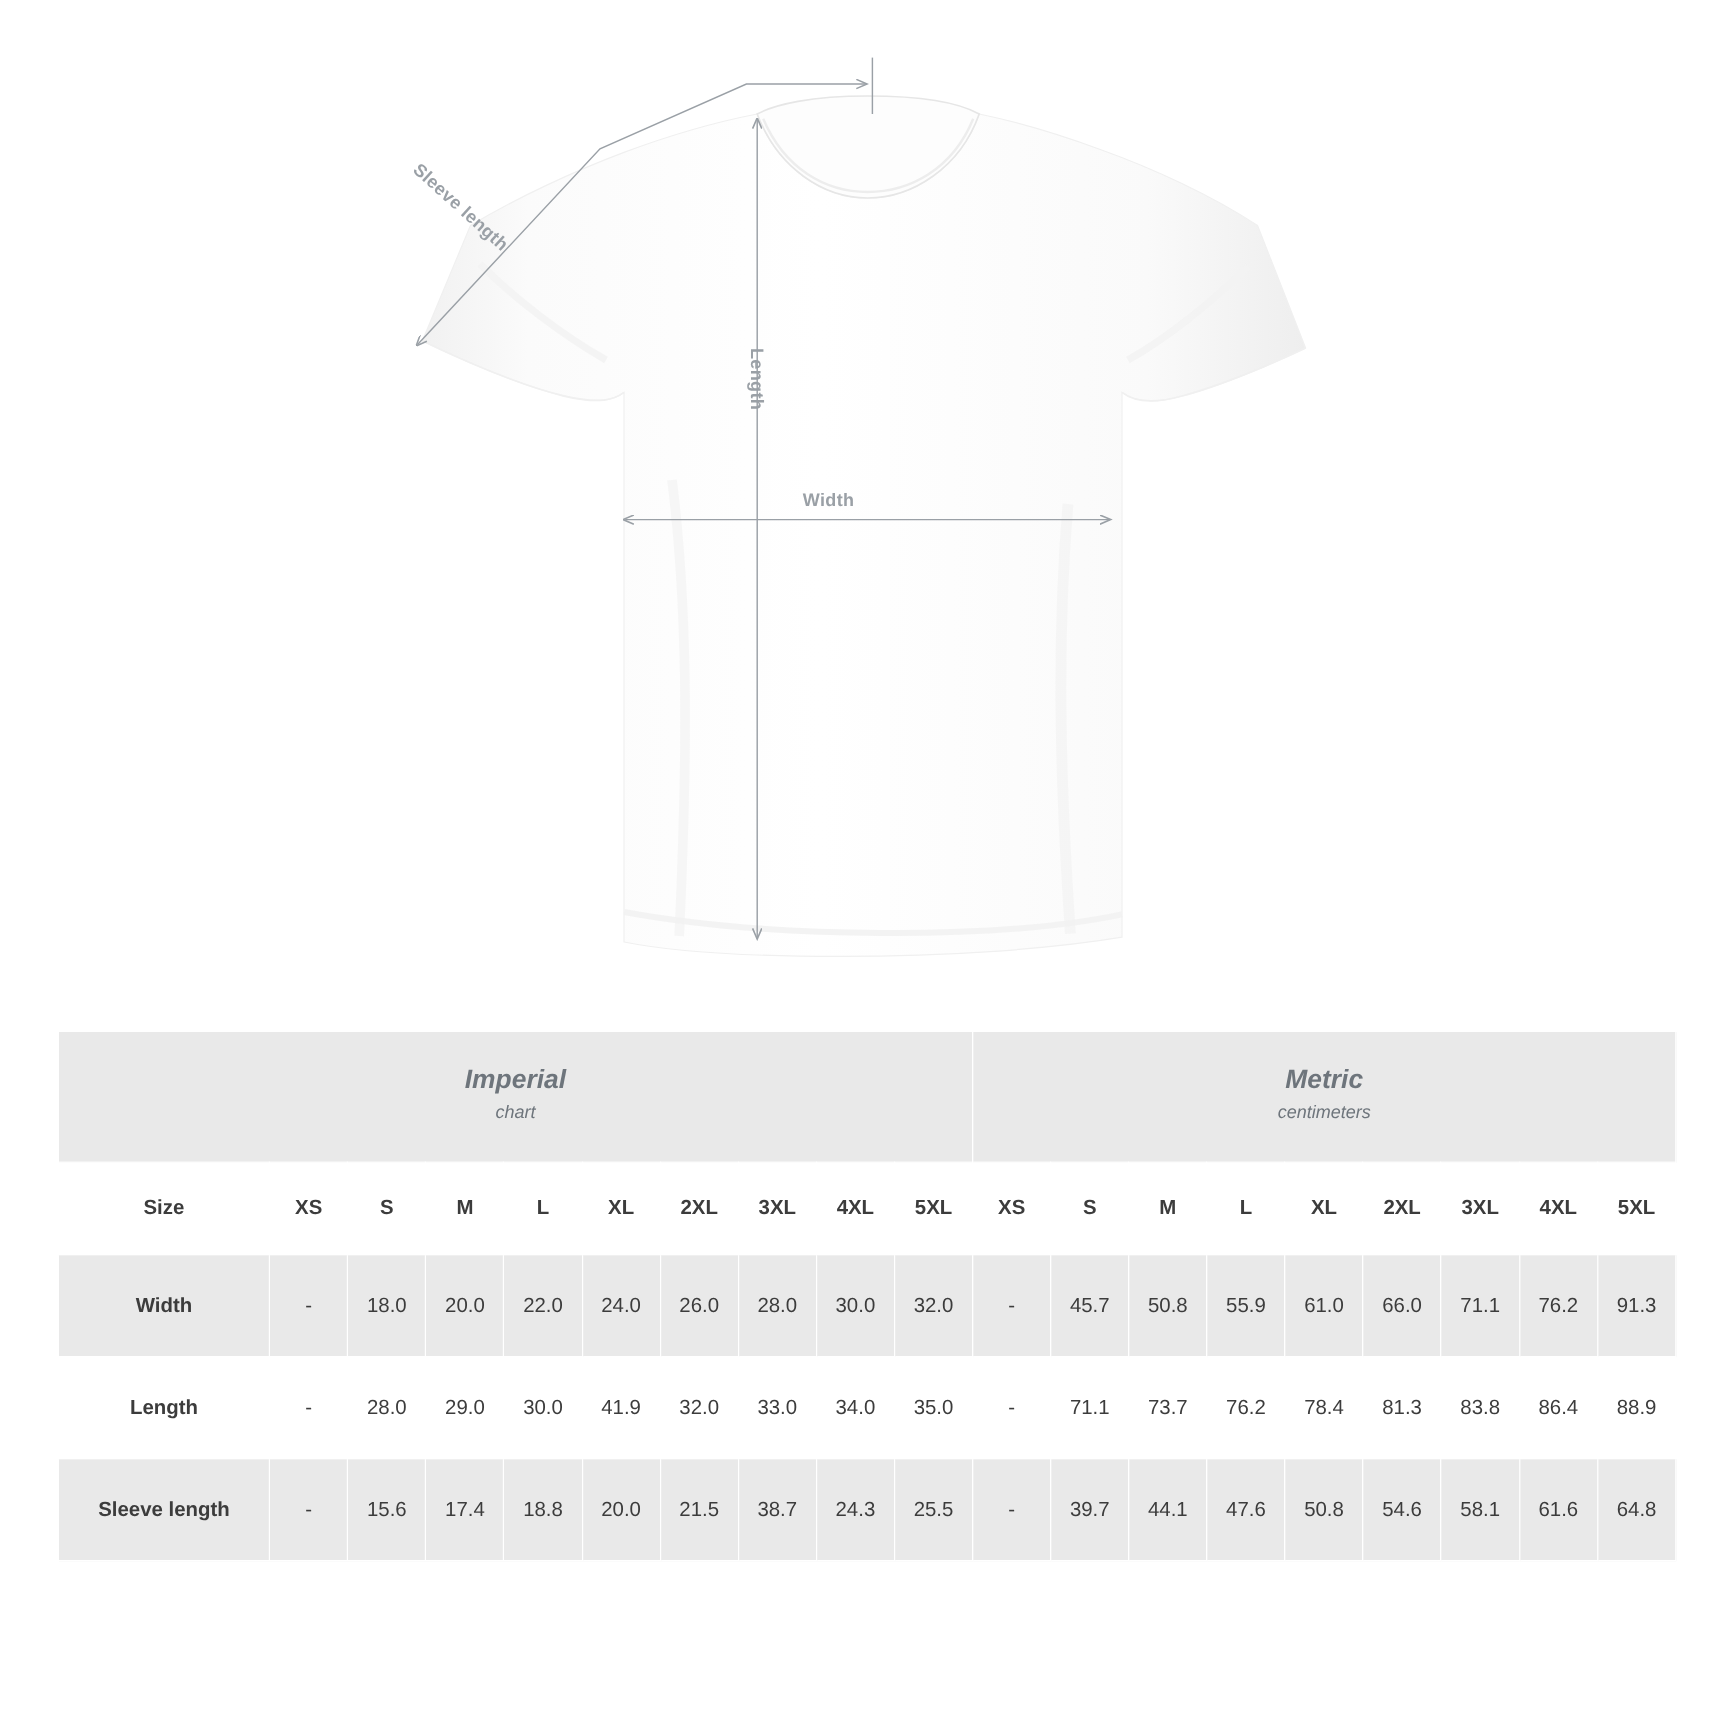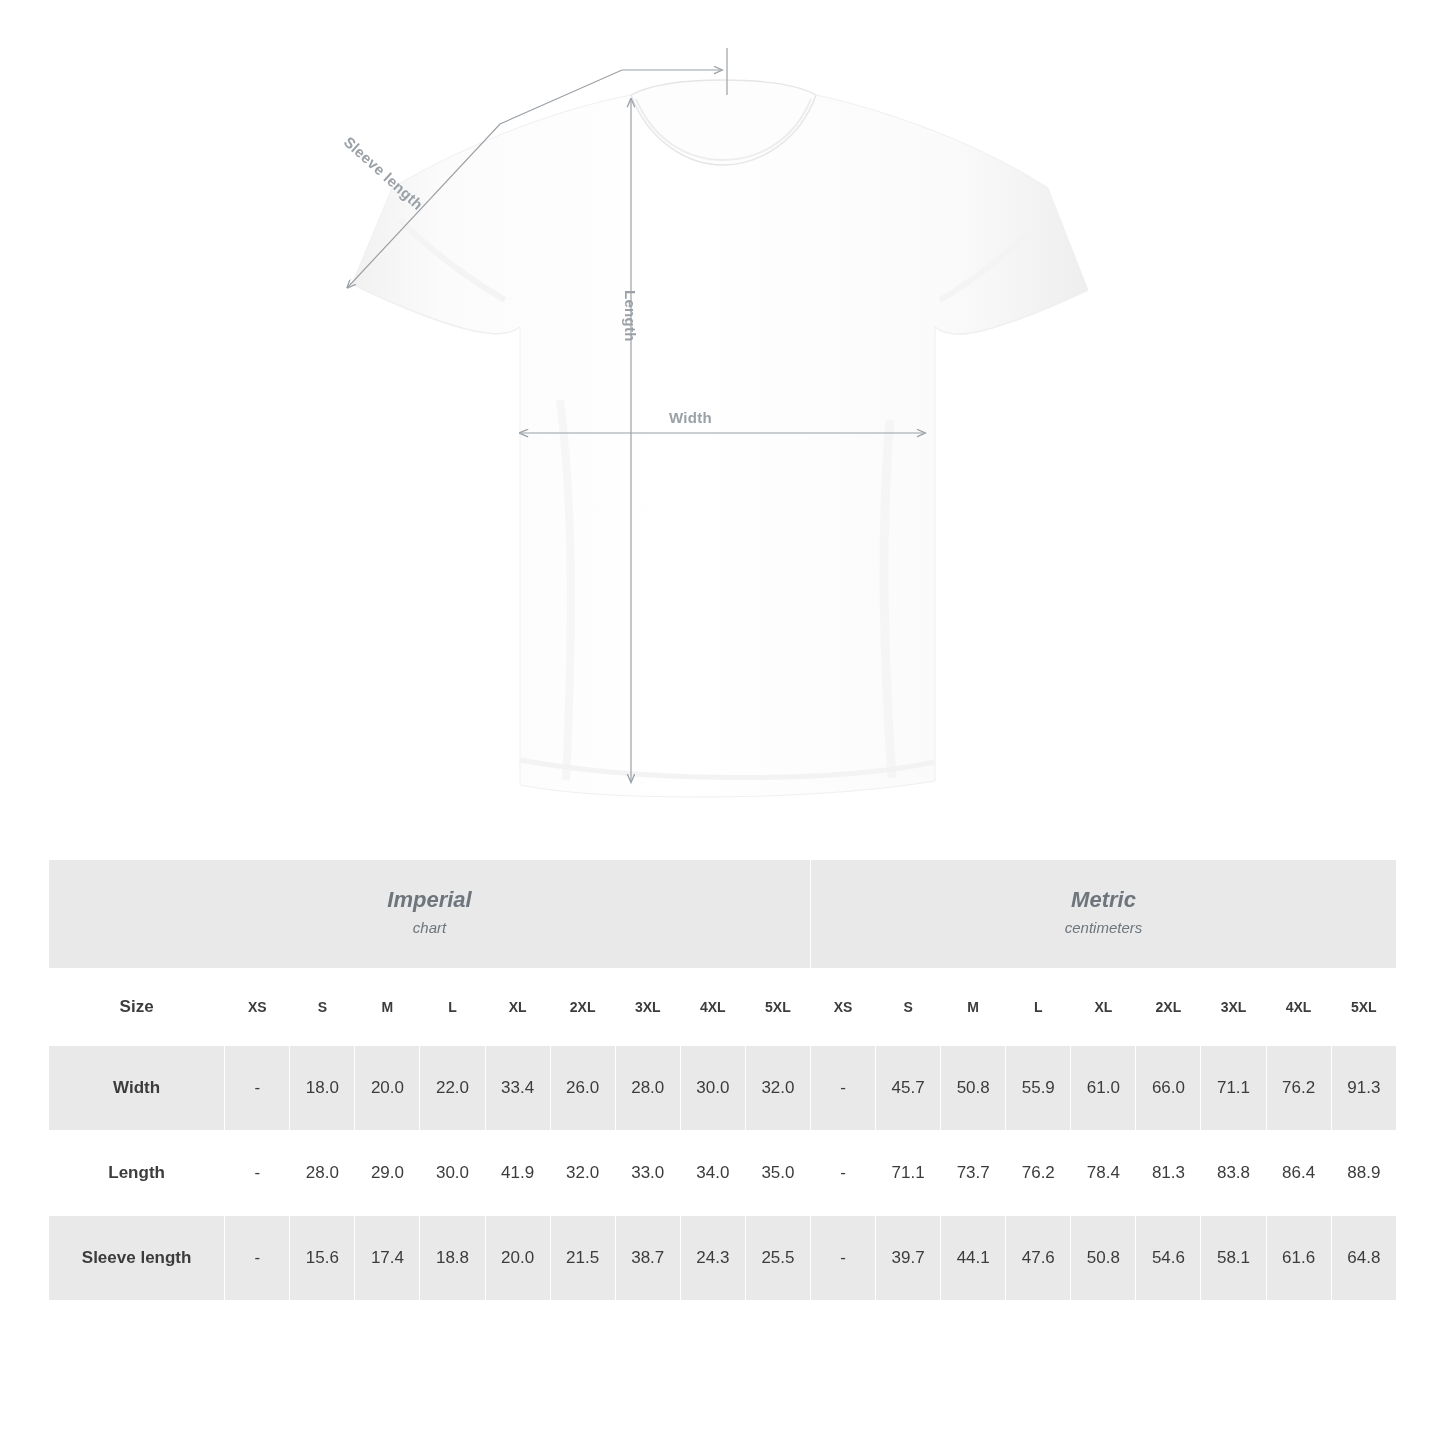--- a/index.html
+++ b/index.html
@@ -97,21 +97,21 @@
   }
   .unit-unit {
     font-size: 15px;
     font-style: italic;
     color: #6e757c;
     line-height: 1.9;
   }
   .head-row td {
     background: #ffffff;
     height: 74px;
-    font-size: 14px;
+    font-size: 17px;
     font-weight: bold;
     color: #3c3c3c;
   }
   .head-row td.rowlabel {
     font-size: 17px;
   }
   .body-row td {
     height: 82px;
     font-size: 17px;
     color: #3c3c3c;
@@ -262,21 +262,21 @@
         <td>4XL</td>
         <td>5XL</td>
       </tr>
 
       <tr class="body-row odd">
         <td class="rowlabel">Width</td>
         <td class="val">-</td>
         <td class="val">18.0</td>
         <td class="val">20.0</td>
         <td class="val">22.0</td>
-        <td class="val">33.4</td>
+        <td class="val">24.0</td>
         <td class="val">26.0</td>
         <td class="val">28.0</td>
         <td class="val">30.0</td>
         <td class="val">32.0</td>
         <td class="val">-</td>
         <td class="val">45.7</td>
         <td class="val">50.8</td>
         <td class="val">55.9</td>
         <td class="val">61.0</td>
         <td class="val">66.0</td>

